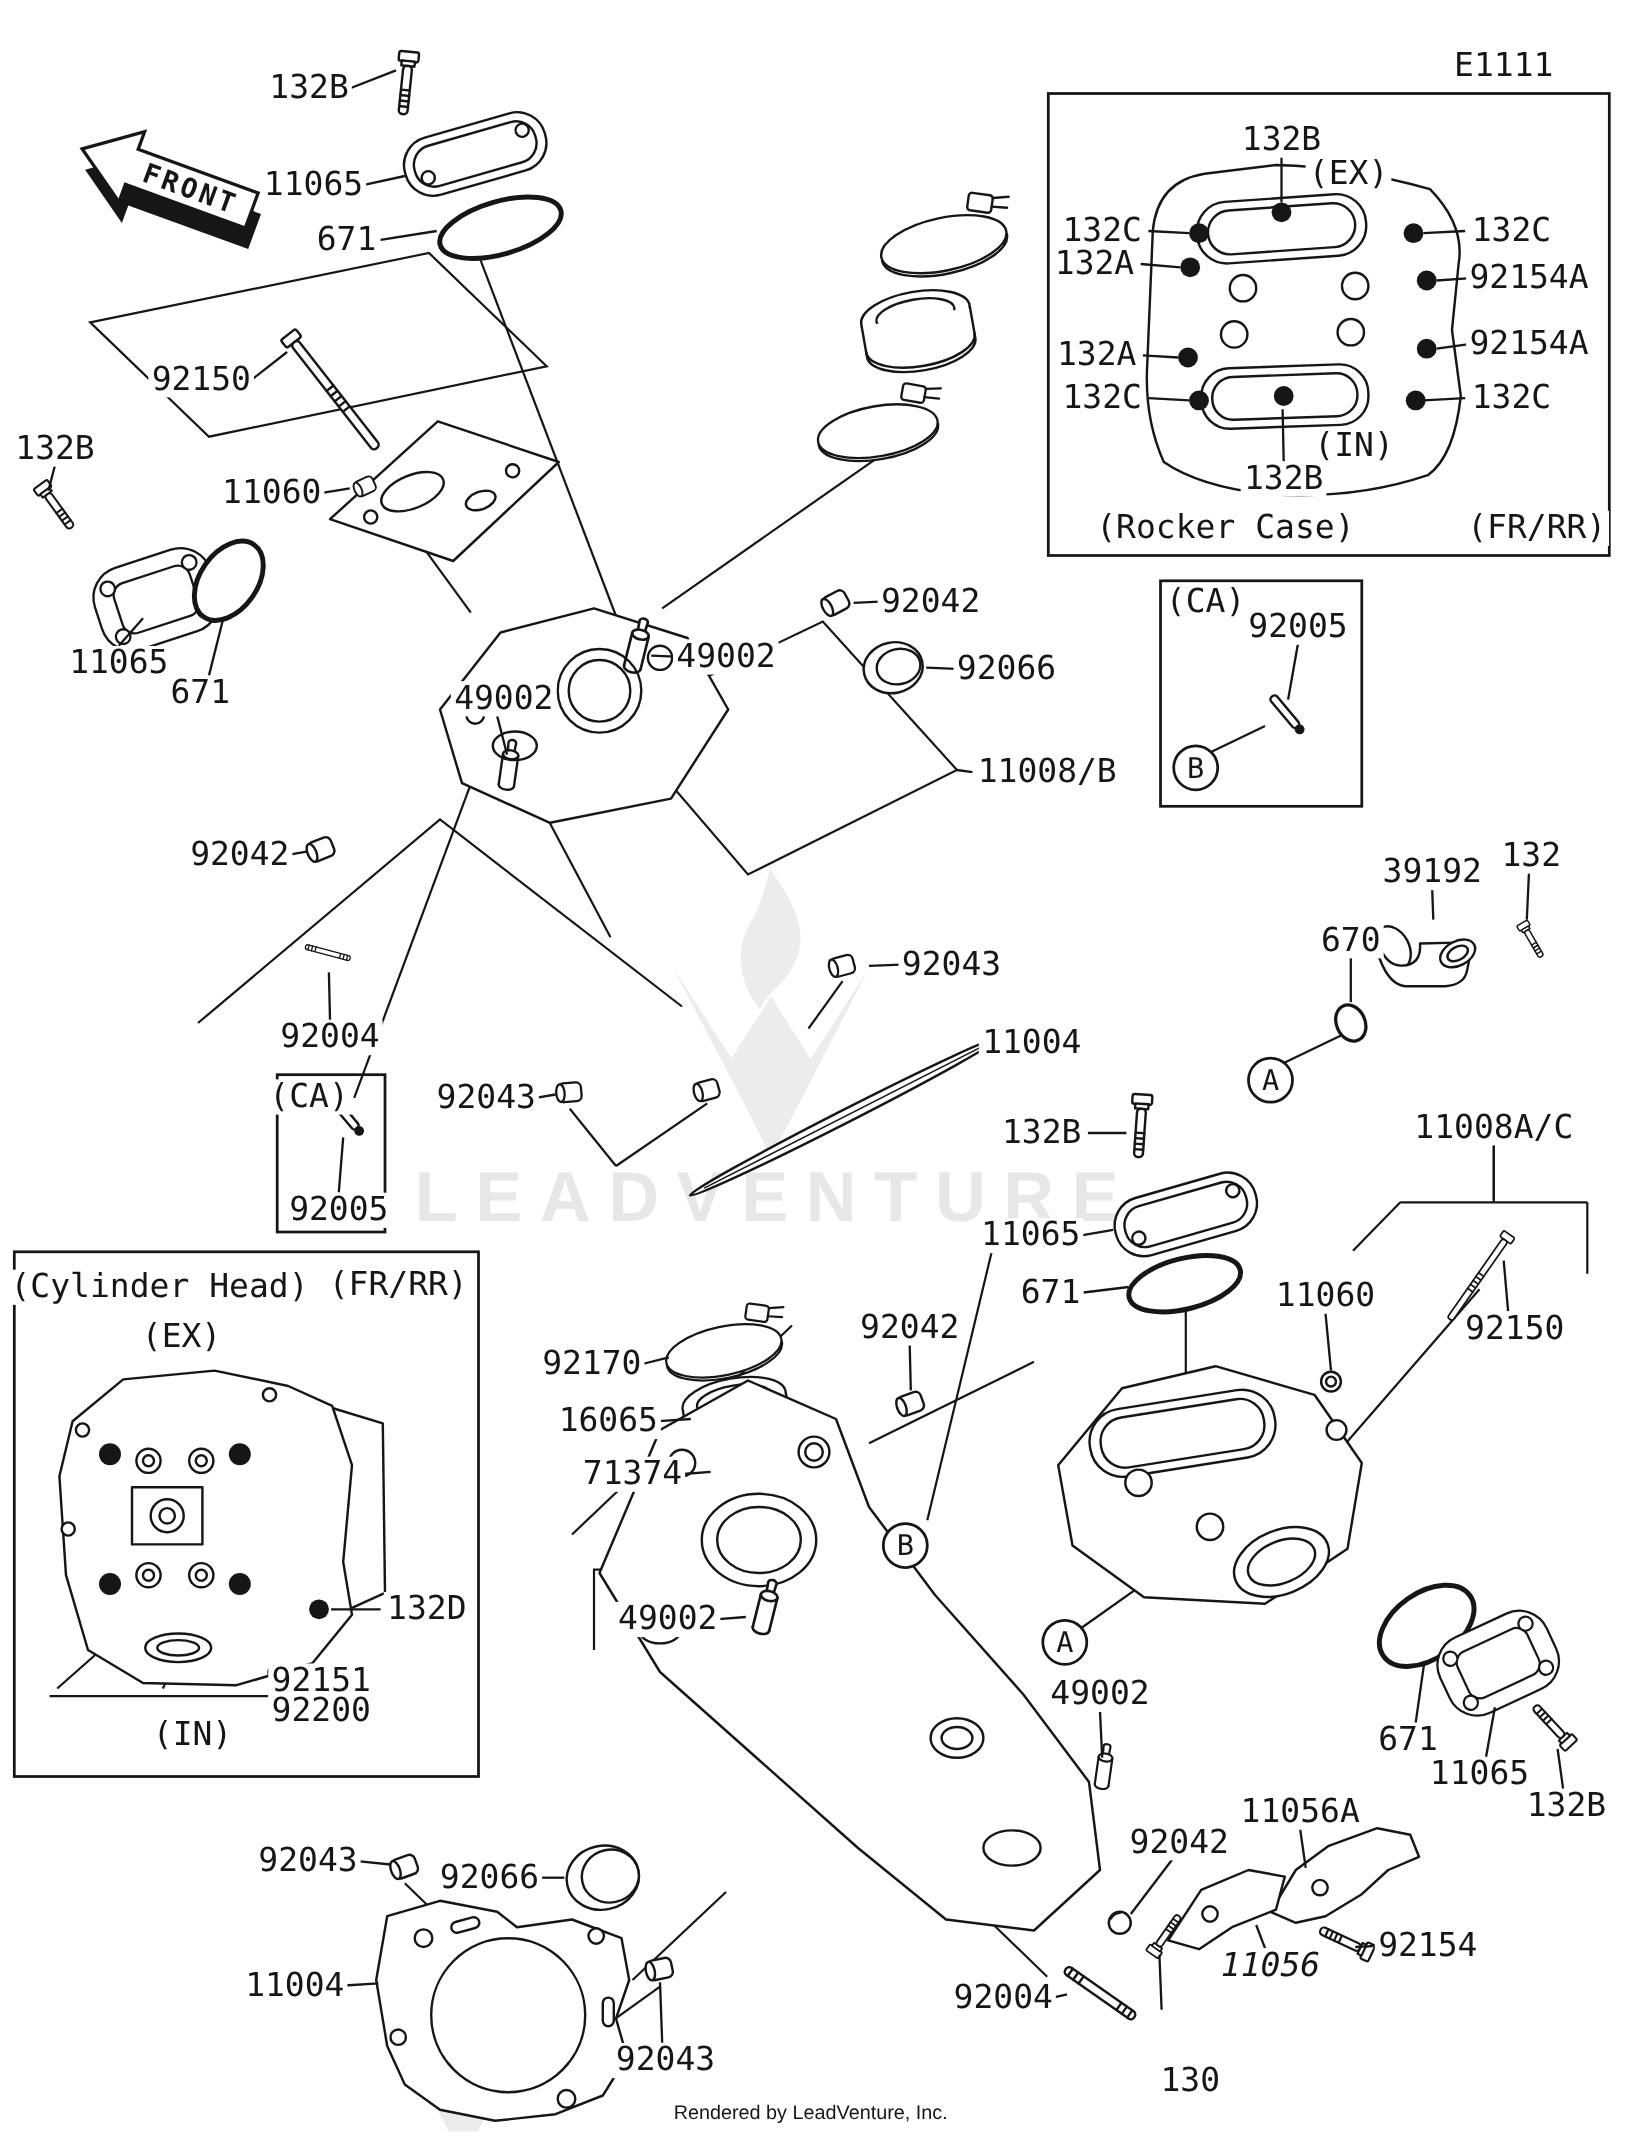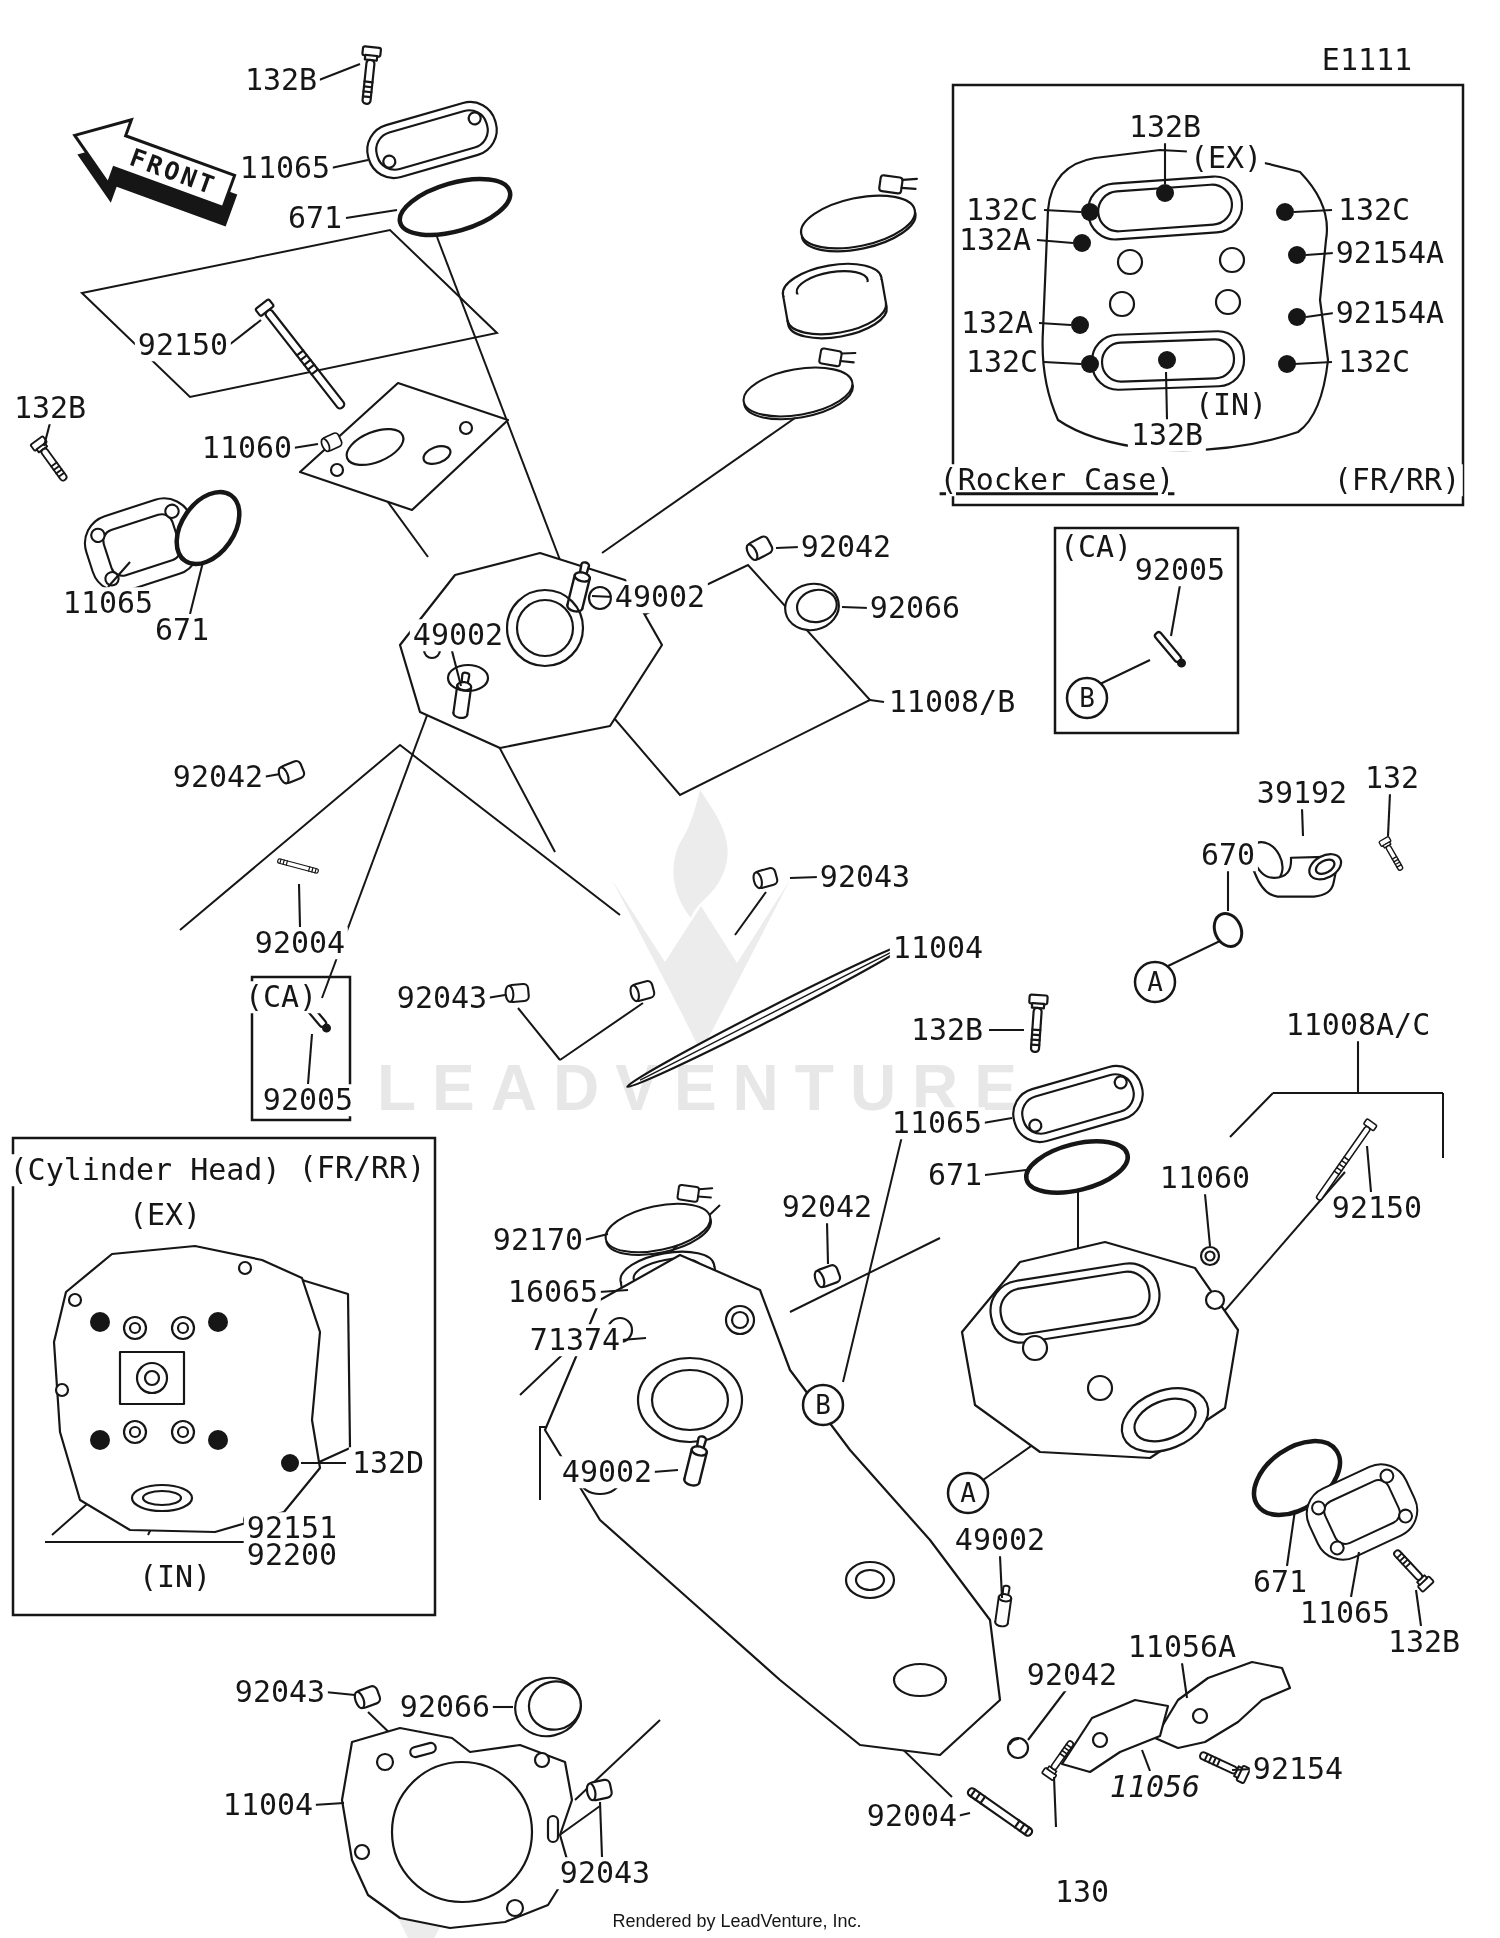--- a/index.html
+++ b/index.html
@@ -422,21 +422,21 @@
       <div class="plabel" style="left: 1002px; top: 210px;">132C</div>
       <div class="plabel" style="left: 995px; top: 240px;">132A</div>
       <div class="plabel" style="left: 1374px; top: 210px;">132C</div>
       <div class="plabel" style="left: 1390px; top: 253px;">92154A</div>
       <div class="plabel" style="left: 1390px; top: 313px;">92154A</div>
       <div class="plabel" style="left: 997px; top: 323px;">132A</div>
       <div class="plabel" style="left: 1002px; top: 362px;">132C</div>
       <div class="plabel" style="left: 1374px; top: 362px;">132C</div>
       <div class="plabel" style="left: 1231px; top: 405px;">(IN)</div>
       <div class="plabel" style="left: 1167px; top: 435px;">132B</div>
-      <div class="plabel" style="left: 1057px; top: 480px; text-decoration: underline;">(Rocker Case)</div>
+      <div class="plabel" style="left: 1114px; top: 480px;">(Rocker Case)</div>
       <div class="plabel" style="left: 1397px; top: 480px;">(FR/RR)</div>
       <div class="plabel" style="left: 1096px; top: 547px;">(CA)</div>
       <div class="plabel" style="left: 1180px; top: 570px;">92005</div>
       <div class="plabel" style="left: 1302px; top: 793px;">39192</div>
       <div class="plabel" style="left: 1392px; top: 778px;">132</div>
       <div class="plabel" style="left: 1228px; top: 855px;">670</div>
       <div class="plabel" style="left: 1358px; top: 1025px;">11008A/C</div>
       <div class="plabel" style="left: 538px; top: 1240px;">92170</div>
       <div class="plabel" style="left: 553px; top: 1292px;">16065</div>
       <div class="plabel" style="left: 575px; top: 1340px;">71374</div>

